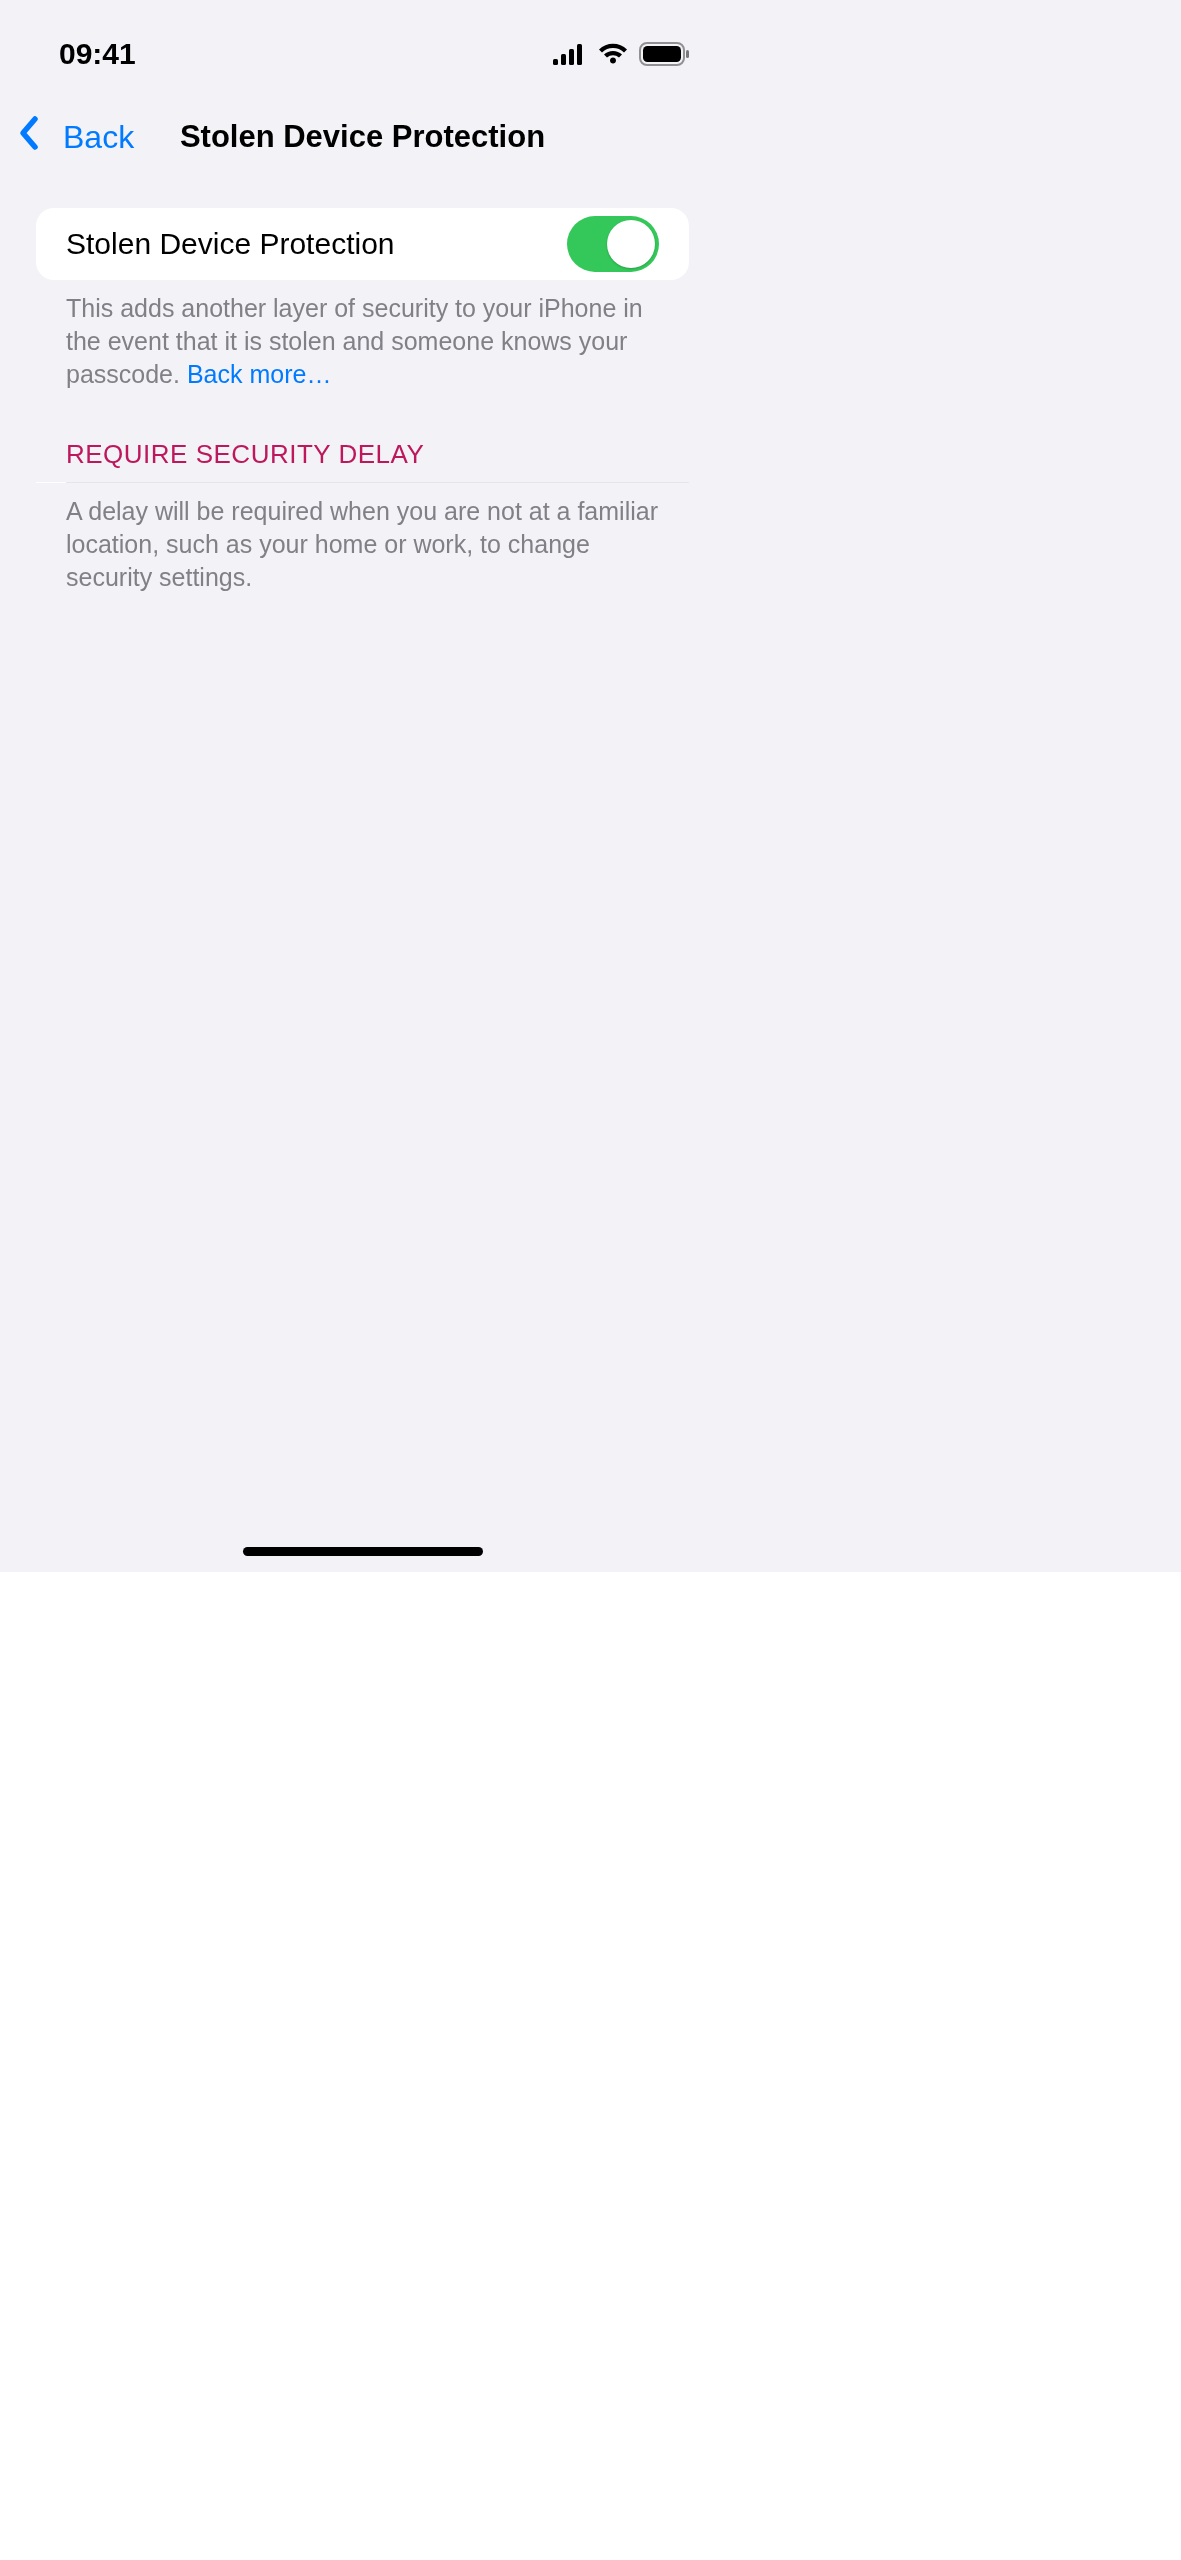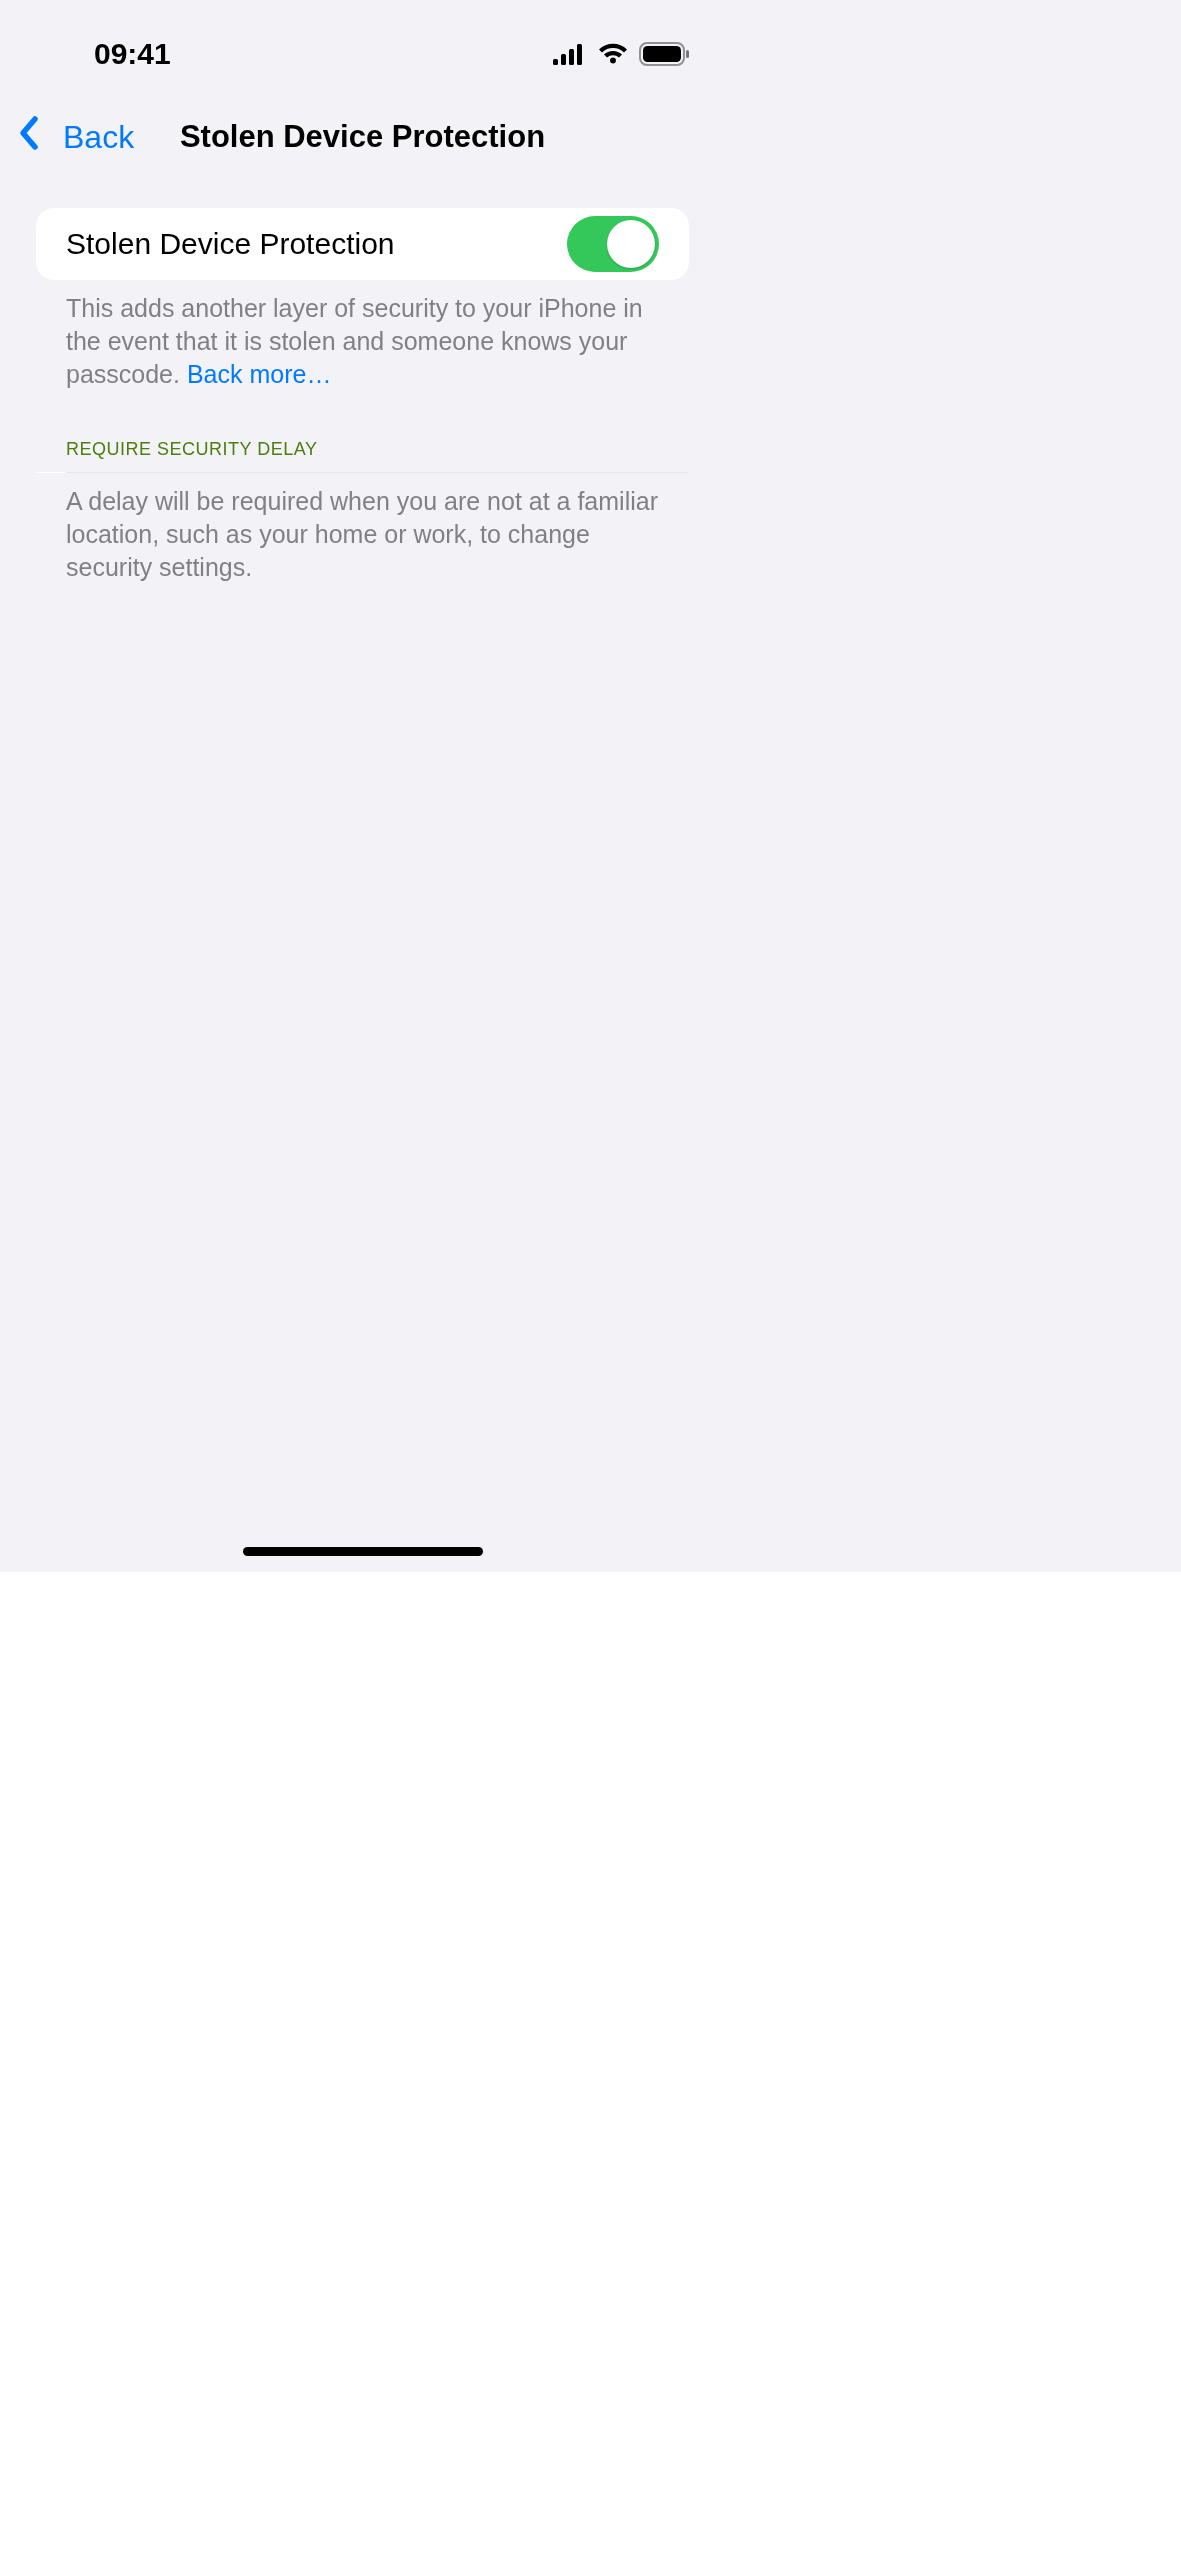--- a/index.html
+++ b/index.html
@@ -36,21 +36,21 @@
       display: flex;
       align-items: center;
       justify-content: space-between;
       padding: 28px 34px 0 34px;
       height: 80px;
     }
     .status-time {
       font-size: 30px;
       font-weight: 600;
       letter-spacing: 0px;
-      margin-left: 60px;
+      margin-left: 25px;
     }
     .status-icons {
       display: flex;
       align-items: center;
       gap: 10px;
     }
     .cell-icon, .wifi-icon, .battery-icon {
       display: inline-flex;
       align-items: flex-end;
     }
@@ -116,22 +116,22 @@
     .footer-text {
       color: #808086;
       font-size: 25px;
       line-height: 1.32;
       padding: 12px 30px 0 30px;
     }
     .link {
       color: #007aff;
     }
     .section-header {
-      color: #4d7c0f;
-      font-size: 18px;
+      color: #be185d;
+      font-size: 26px;
       padding: 48px 30px 12px 30px;
       letter-spacing: 0.5px;
     }
     .divider {
       height: 1px;
       background: #e5e5ea;
       margin-left: 30px;
     }
     .check {
       color: #007aff;

